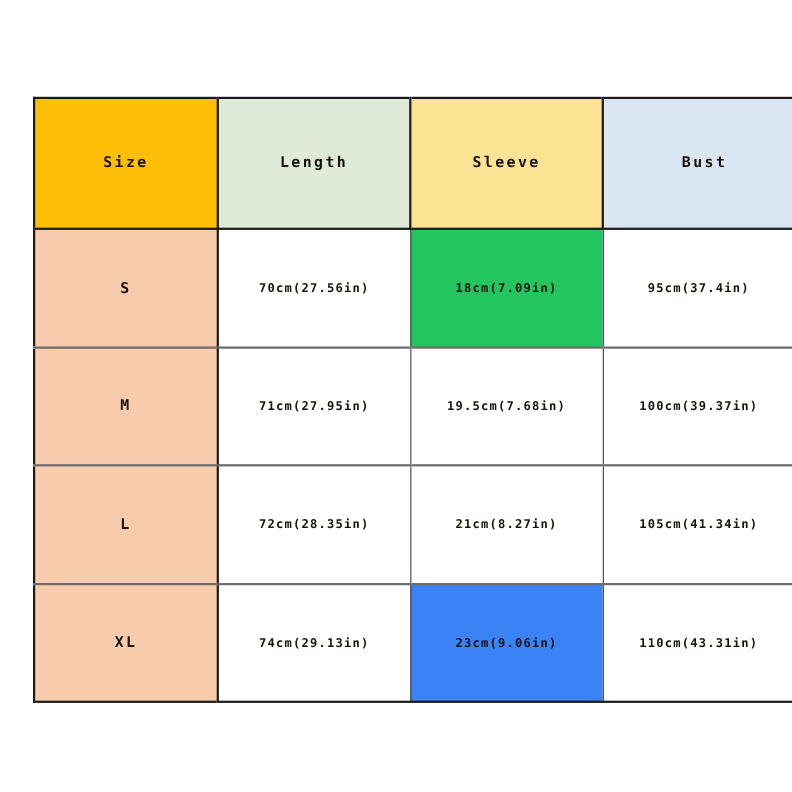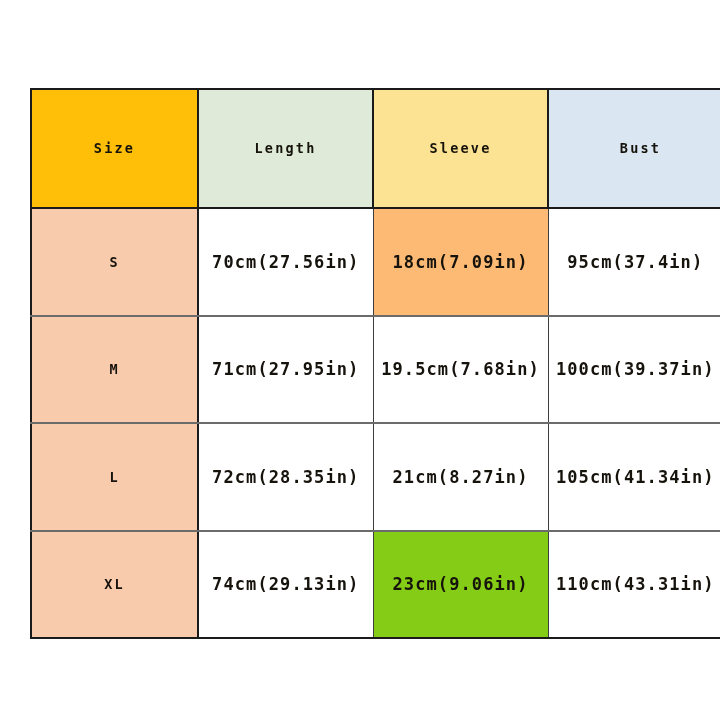--- a/index.html
+++ b/index.html
@@ -56,21 +56,21 @@
     letter-spacing: 2.2px;
   }
   table.size-chart thead th:last-child { border-right: none; }
 
   
   table.size-chart tbody tr { height: 86px; }
   table.size-chart tbody td {
     background: #ffffff;
     border-right: 1px solid #3d3d3d;
     border-bottom: 2px solid #6b6b6b;
-    font-size: 17px;
+    font-size: 11px;
     letter-spacing: 1.1px;
   }
   table.size-chart tbody td:last-child { border-right: none; }
   table.size-chart tbody tr:last-child td { border-bottom: none; }
 
   
   table.size-chart tbody td.size-cell {
     border-right: 2px solid #1a1a1a;
     font-size: 13.5px;
     letter-spacing: 2px;
@@ -92,36 +92,36 @@
         <th style="background: rgb(255, 190, 7); color: rgb(22, 18, 12);">Size</th>
         <th style="background: rgb(223, 235, 216); color: rgb(22, 18, 12);">Length</th>
         <th style="background: rgb(252, 226, 147); color: rgb(22, 18, 12);">Sleeve</th>
         <th style="background: rgb(219, 230, 243); color: rgb(22, 18, 12); padding-left: 10px;">Bust</th>
       </tr>
     </thead>
     <tbody>
       <tr>
         <td class="size-cell" style="background: rgb(247, 203, 171);">S</td>
         <td style="background: rgb(255, 255, 255);">70cm(27.56in)</td>
-        <td style="background: #fdba74;">18cm(7.09in)</td>
+        <td style="background: #22c55e;">18cm(7.09in)</td>
         <td style="background: rgb(255, 255, 255);">95cm(37.4in)</td>
       </tr>
       <tr>
         <td class="size-cell" style="background: rgb(247, 203, 171);">M</td>
         <td style="background: rgb(255, 255, 255); margin-left: 11px;">71cm(27.95in)</td>
         <td style="background: rgb(255, 255, 255);">19.5cm(7.68in)</td>
         <td style="background: rgb(255, 255, 255);">100cm(39.37in)</td>
       </tr>
       <tr>
         <td class="size-cell" style="background: rgb(247, 203, 171);">L</td>
         <td style="background: rgb(255, 255, 255);">72cm(28.35in)</td>
         <td style="background: rgb(255, 255, 255);">21cm(8.27in)</td>
         <td style="background: rgb(255, 255, 255);">105cm(41.34in)</td>
       </tr>
       <tr>
         <td class="size-cell" style="background: rgb(247, 203, 171);">XL</td>
         <td style="background: rgb(255, 255, 255);">74cm(29.13in)</td>
-        <td style="background: #84cc16;">23cm(9.06in)</td>
+        <td style="background: #3b82f6;">23cm(9.06in)</td>
         <td style="background: rgb(255, 255, 255);">110cm(43.31in)</td>
       </tr>
     </tbody>
   </table>
 </div>
 
 </body></html>

